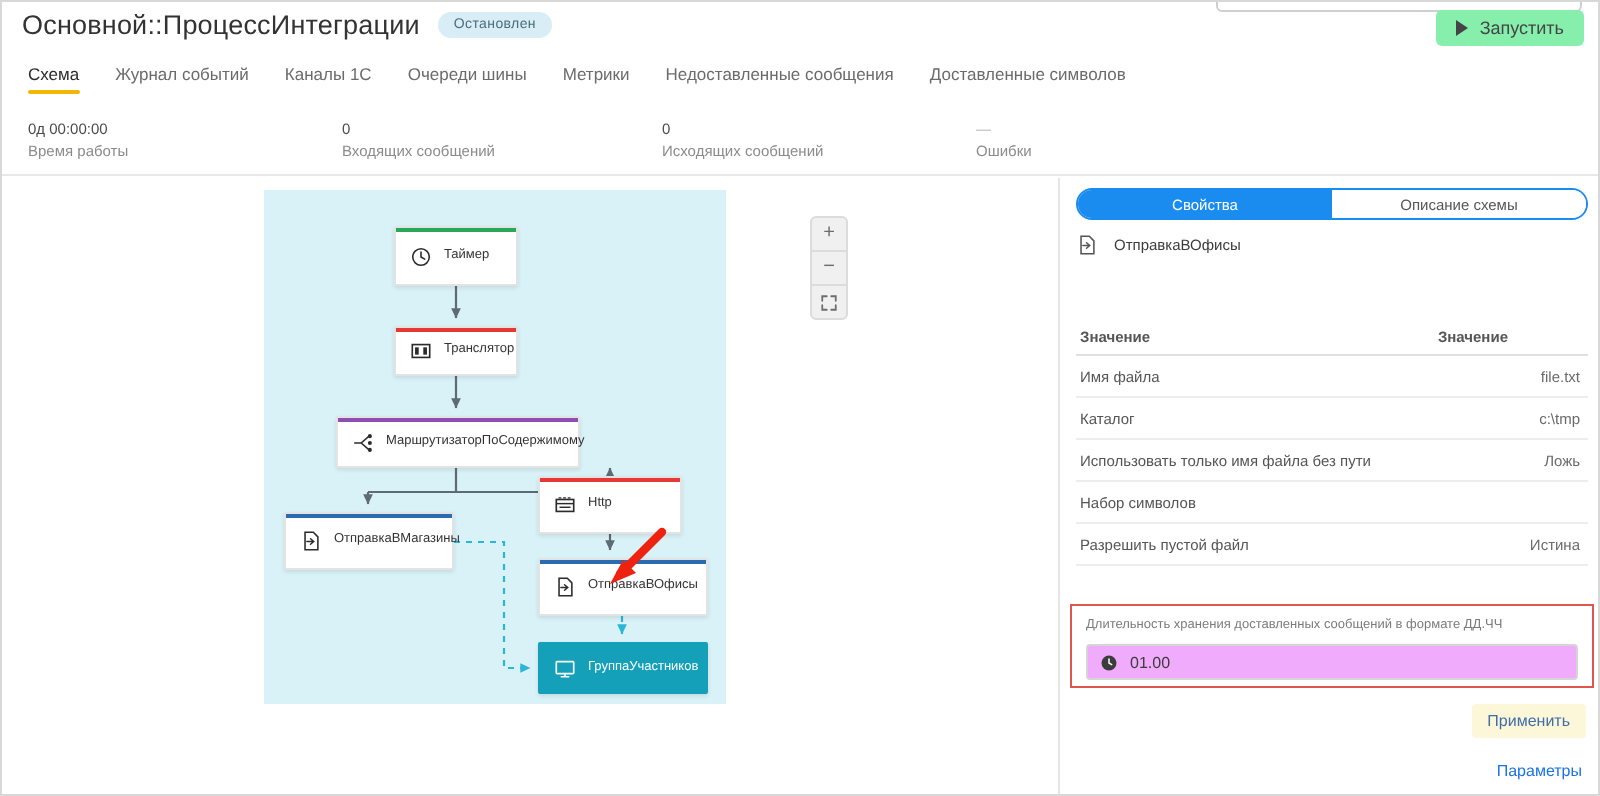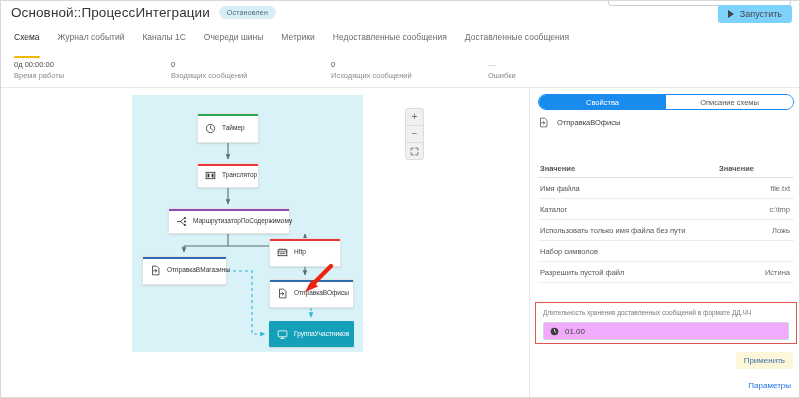--- a/index.html
+++ b/index.html
@@ -64,21 +64,21 @@
     border: 1px solid #cfcfcf;
     border-radius: 3px;
     box-sizing: border-box;
   }
   .run-btn {
     position: absolute;
     right: 9px; top: 4px;
     display: flex;
     align-items: center;
     gap: 6px;
-    background: #7dd3fc;
+    background: #86efac;
     border: none;
     border-radius: 3px;
     padding: 4px 10px;
     font-size: 9px;
     color: #444;
     cursor: pointer;
     font-family: "Liberation Sans", sans-serif;
   }
   .play-tri {
     width: 0; height: 0;
@@ -96,21 +96,21 @@
     display: flex;
     align-items: flex-start;
     padding-left: 13px;
     box-sizing: border-box;
     gap: 18px;
   }
   .tab {
     font-size: 8.5px;
     color: #6b6b6b;
     cursor: pointer;
-    padding-bottom: 15px;
+    padding-bottom: 4px;
     white-space: nowrap;
     position: relative;
   }
   .tab.active {
     color: #2b2b2b;
   }
   .tab.active::after {
     content: "";
     position: absolute;
     left: 0; right: 0;
@@ -405,21 +405,21 @@
     </button>
   </div>
 
   <div class="tabs">
     <div class="tab active">Схема</div>
     <div class="tab">Журнал событий</div>
     <div class="tab">Каналы 1С</div>
     <div class="tab">Очереди шины</div>
     <div class="tab">Метрики</div>
     <div class="tab">Недоставленные сообщения</div>
-    <div class="tab">Доставленные сообщения</div>
+    <div class="tab">Доставленные символов</div>
   </div>
 
   <div class="stats">
     <div class="stat stat-0">
       <div class="val">0д 00:00:00</div>
       <div class="lbl">Время работы</div>
     </div>
     <div class="stat stat-1">
       <div class="val">0</div>
       <div class="lbl">Входящих сообщений</div>

